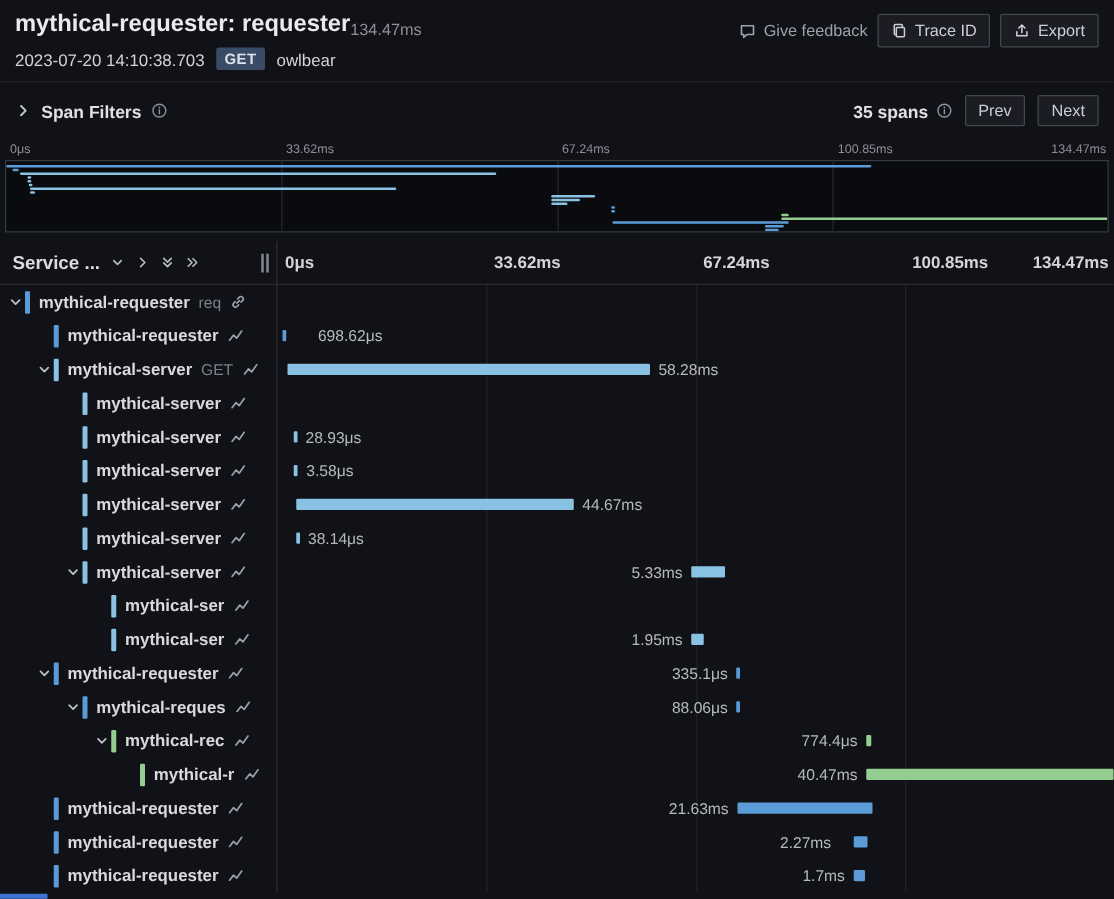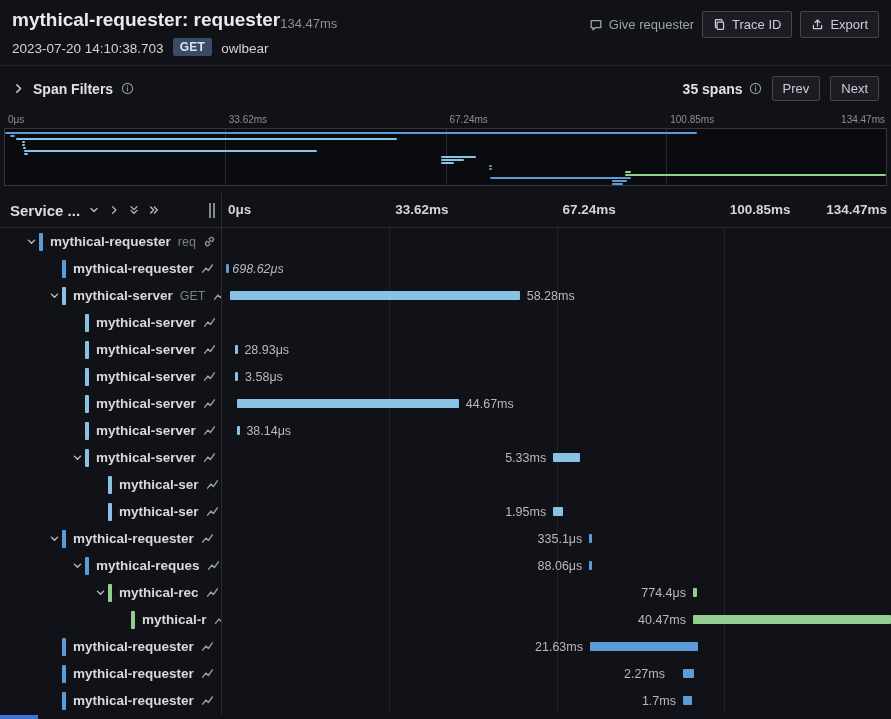--- a/index.html
+++ b/index.html
@@ -44,21 +44,21 @@
   .hdr-icon{color:#b4b7bc;display:inline-flex}
   .resize-handle{position:absolute;right:5px;top:10px;width:7px;height:15px;display:flex;gap:2px}
   .resize-handle i{width:2px;height:100%;background:#84888f;display:block}
   .wf-time-header{flex:1;position:relative;font-size:13.5px;font-weight:600;color:#d4d5d9}
   .wf-time-header .tick{position:absolute;top:9px}
   .wf-body{position:relative}
   .grid-overlay{position:absolute;left:222px;right:0;top:0;bottom:0;pointer-events:none}
   .gl{position:absolute;top:0;bottom:0;width:1px;background:rgba(204,204,220,.09)}
 
   .row{display:flex;height:27px;position:relative}
-  .row-name{width:222px;flex:none;display:flex;align-items:center;border-right:1px solid #2a2c31;padding-left:23px;overflow:hidden}
+  .row-name{width:222px;flex:none;display:flex;align-items:center;border-right:1px solid #2a2c31;padding-left:4px;overflow:hidden}
   .spacer{flex:none}
   .row-chev{flex:none;width:16px;display:flex;align-items:center;justify-content:center}
   .indicator{flex:none;width:4px;height:18px;border-radius:1px;margin-right:7px}
   .sname{font-size:13.5px;font-weight:600;color:#d8d9da;white-space:nowrap}
   .ssuffix{font-size:12.5px;color:#7b8087;margin-left:7px;white-space:nowrap}
   .row-icon{flex:none;margin-left:7px;display:flex;align-items:center}
   .row-track{flex:1;position:relative}
   .bar{position:absolute;top:9px;height:9px;border-radius:1px;min-width:3px}
   .dur-label{position:absolute;top:7px;font-size:12.5px;color:#b6b9be;white-space:nowrap}
 
@@ -79,21 +79,21 @@
       <span>owlbear</span>
     </div>
   </div>
   <div class="top-right">
     <span class="feedback">
       <span class="icon">
         <svg width="14" height="14" viewBox="0 0 16 16" fill="none" stroke="#9da2a9" stroke-width="1.5" stroke-linejoin="round">
             <path d="M2.5 3 h11 v8 h-6 l-3 2.5 v-2.5 h-2 z"></path>
           </svg>
       </span>
-      <span>Give requester</span>
+      <span>Give feedback</span>
     </span>
     <button class="btn">
       <span class="icon">
         <svg width="13" height="13" viewBox="0 0 16 16" fill="none" stroke="#ccccdc" stroke-width="1.5">
             <rect x="5" y="5" width="8" height="9" rx="1"></rect>
             <path d="M11 5 V3 a1 1 0 0 0 -1 -1 H4 a1 1 0 0 0 -1 1 v8 a1 1 0 0 0 1 1 h1"></path>
           </svg>
       </span>
       <span>Trace ID</span>
     </button>
@@ -247,21 +247,21 @@
             <span class="indicator" style="background: rgb(91, 156, 216);"></span>
             <span class="sname">mythical-requester</span>
             <span class="row-icon">
               <svg width="13" height="13" viewBox="0 0 16 16" fill="none" stroke="#9aa0a8" stroke-width="1.7" stroke-linecap="round" stroke-linejoin="round">
                 <polyline points="2,12.5 6,7.5 9,10.5 14,3.5"></polyline>
               </svg>
             </span>
           </div>
           <div class="row-track">
             <div class="bar" style="left: 0.6%; width: 0.5%; background: rgb(91, 156, 216);"></div>
-            <span class="dur-label" style="left: 1.1%; margin-left: 3px; font-style: italic;">698.62μs</span>
+            <span class="dur-label" style="left: 1.1%; margin-left: 25px;">698.62μs</span>
           </div>
         </div>
         <div class="row">
           <div class="row-name">
             <span class="spacer" style="width: 23px;"></span>
             <span class="row-chev">
               <svg width="11" height="11" viewBox="0 0 16 16" fill="none" stroke="#c0c3c8" stroke-width="2" stroke-linecap="round" stroke-linejoin="round">
                 <polyline points="3.5,6 8,10.5 12.5,6"></polyline>
               </svg>
             </span>

